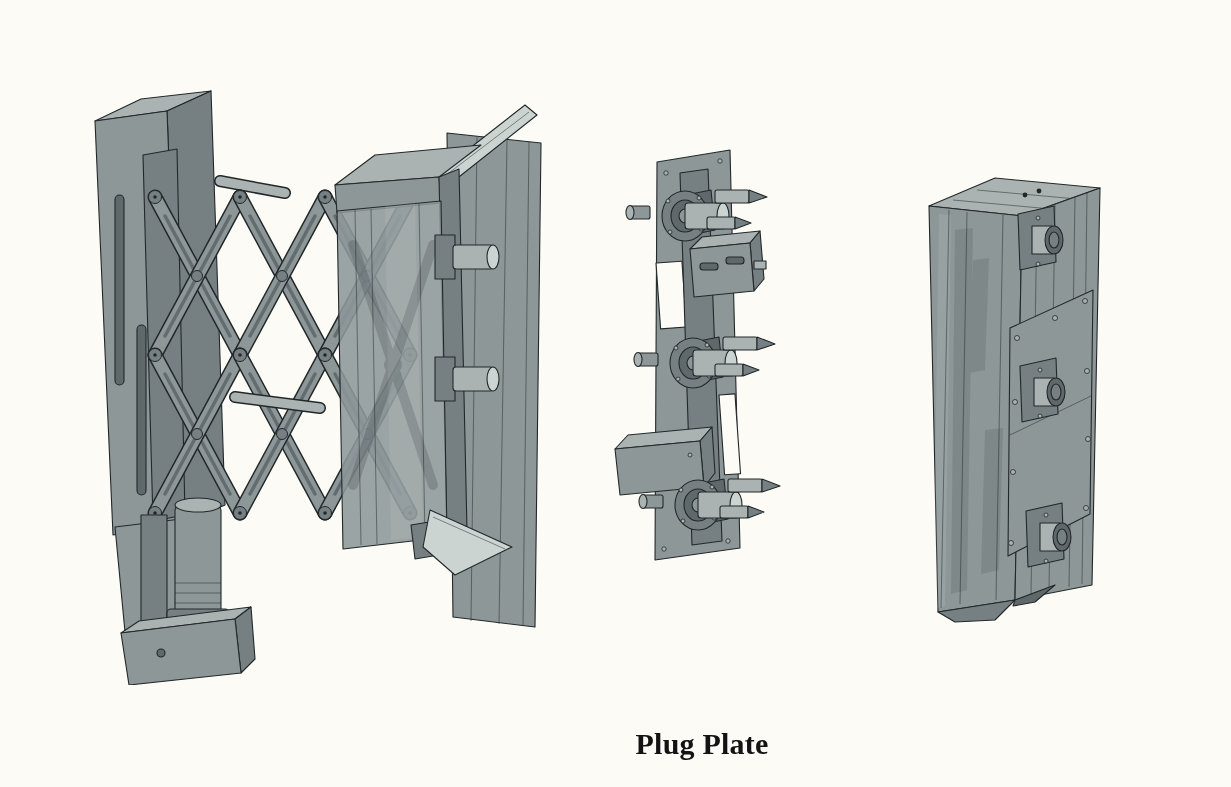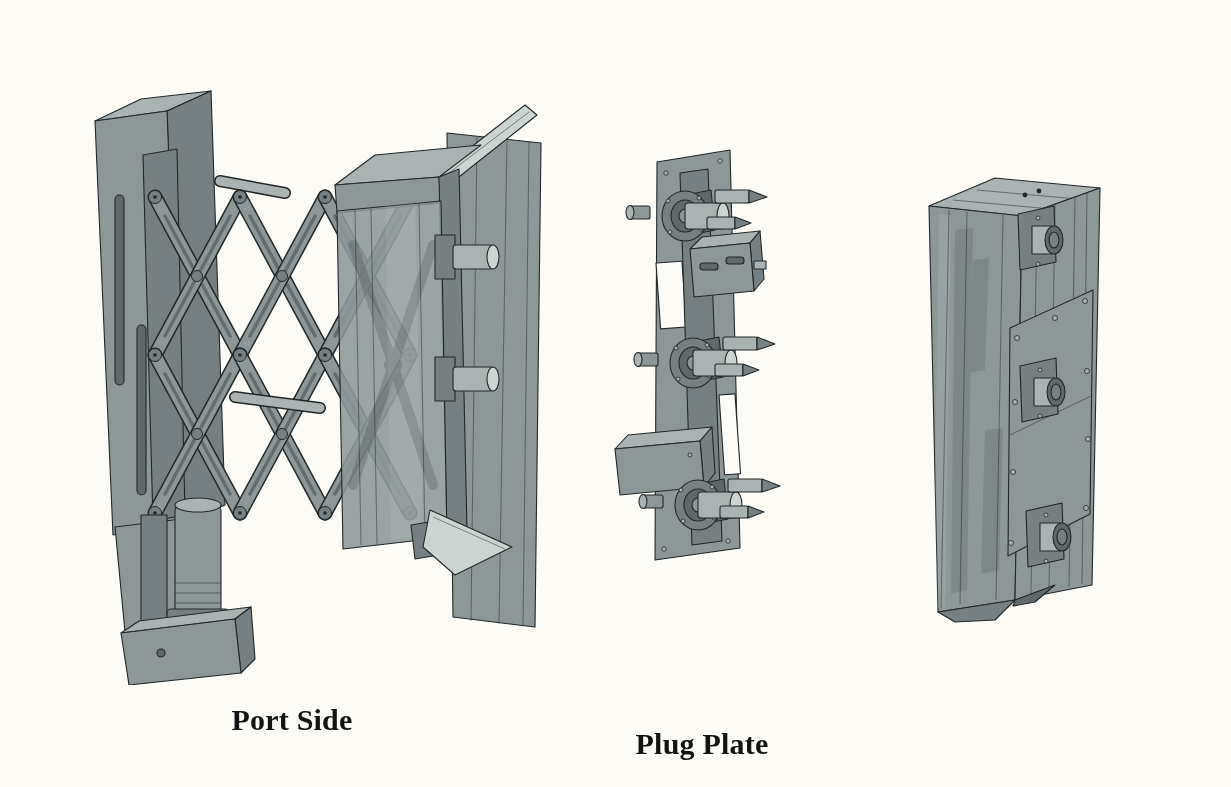--- a/index.html
+++ b/index.html
@@ -340,21 +340,20 @@
       </g>
 
       <g>
         <polygon class="fd ol" points="23,442 100,430 80,450 40,452"></polygon>
         <polygon class="fdd ol" points="100,430 140,415 120,432 98,436"></polygon>
       </g>
     </svg>
   </figure>
 
   <figcaption class="label" style="left:110px;top:700px;width:364px;">
-    <span>Port Side</span>
   </figcaption>
 
   <figcaption class="label" style="left:572px;top:724px;width:260px;">
     <span>Plug Plate</span>
   </figcaption>
 
 
 </div>
 
 </body></html>

